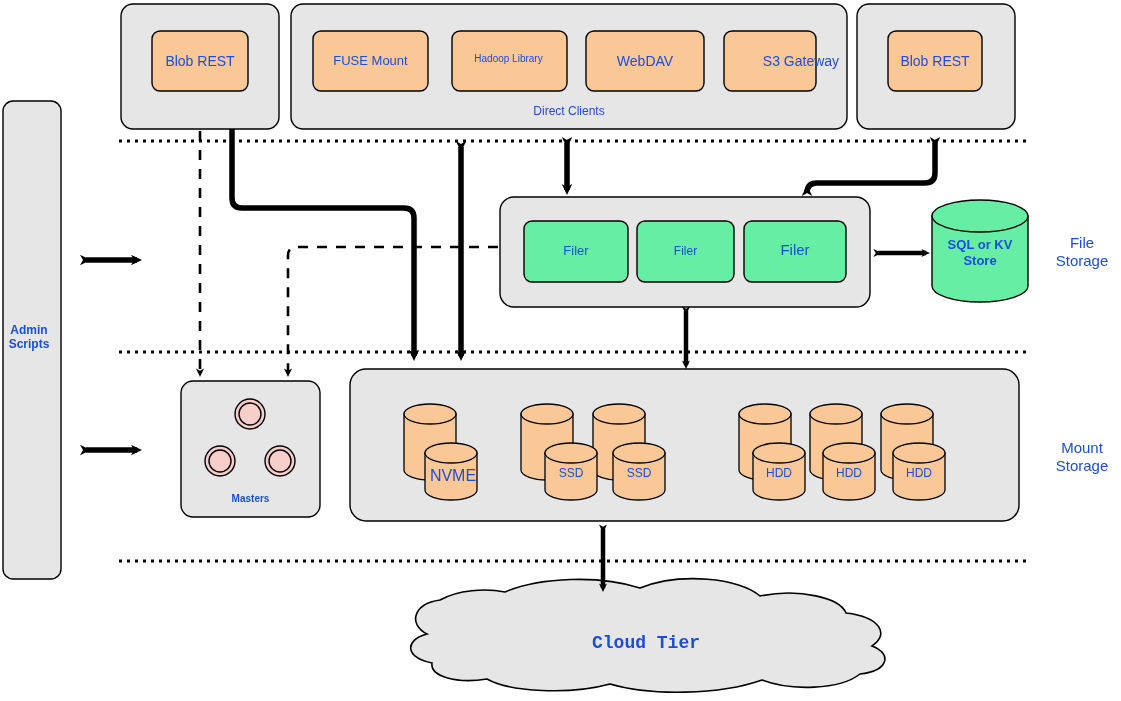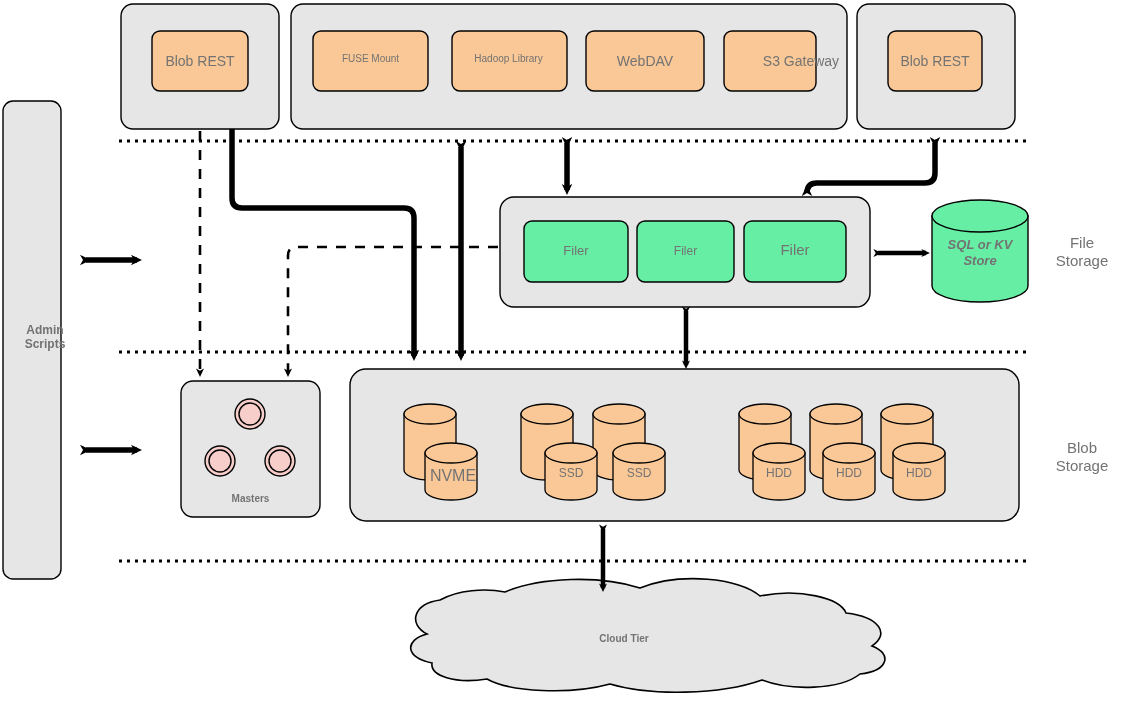--- a/index.html
+++ b/index.html
@@ -1,20 +1,20 @@
 <!DOCTYPE html>
 <html><head>
 <meta charset="utf-8">
 <style>
   html,body{margin:0;padding:0;background:#ffffff;}
   body{width:1121px;height:701px;position:relative;overflow:hidden;
        font-family:"Liberation Sans","DejaVu Sans",sans-serif;}
   #stage{position:absolute;left:0;top:0;width:1121px;height:701px;}
   svg{position:absolute;left:0;top:0;width:1121px;height:701px;}
-  .lbl{position:absolute;text-align:center;color:#737373;line-height:1.2;
+  .lbl{position:absolute;text-align:center;color:#1d4ed8;line-height:1.2;
        white-space:pre-line;pointer-events:none;}
   .b{font-weight:bold;}
 </style>
 </head>
 <body>
 
 <div id="stage">
 
 <svg viewBox="0 0 1121 701">
   <defs>
@@ -157,49 +157,50 @@
 
   <line x1="686" y1="311" x2="686" y2="365" stroke="#000" stroke-width="4.5" marker-start="url(#ahs)" marker-end="url(#ahs)"></line>
 
   <line x1="603" y1="529" x2="603" y2="588" stroke="#000" stroke-width="4.5" marker-start="url(#ahs)" marker-end="url(#ahs)"></line>
 
   <path d="M200,131 L200,373" fill="none" stroke="#000" stroke-width="2.6" stroke-dasharray="10 9" marker-end="url(#ahs)"></path>
 
   <path d="M498,247 L296,247 Q288,247 288,256 L288,373" fill="none" stroke="#000" stroke-width="2.6" stroke-dasharray="10 9" marker-end="url(#ahs)"></path>
 </svg>
 
-<div class="lbl b" style="left:16px;top:323px;width:58px;font-size:12px;">Admin
+<div class="lbl b" style="left:0;top:323px;width:58px;font-size:12px;">Admin
 Scripts</div>
 
 <div class="lbl" style="left:152px;top:53px;width:96px;font-size:14px;">Blob REST</div>
 
-<div class="lbl" style="left:313px;top:53px;width:115px;font-size:10px;">FUSE Mount</div>
+<div class="lbl" style="left:313px;top:53px;width:115px;font-size:13px;">FUSE Mount</div>
 <div class="lbl" style="left:452px;top:53px;width:113px;font-size:10px;">Hadoop Library</div>
 <div class="lbl" style="left:586px;top:53px;width:118px;font-size:14px;">WebDAV</div>
 <div class="lbl" style="left:724px;top:53px;width:92px;font-size:14px;margin-left:31px;">S3 Gateway</div>
+<div class="lbl" style="left:291px;top:104px;width:556px;font-size:12px;">Direct Clients</div>
 
 <div class="lbl" style="left:888px;top:53px;width:94px;font-size:14px;">Blob REST</div>
 
 <div class="lbl" style="left:524px;top:243px;width:104px;font-size:13px;">Filer</div>
 <div class="lbl" style="left:637px;top:244px;width:97px;font-size:12px;">Filer</div>
 <div class="lbl" style="left:744px;top:241px;width:102px;font-size:15px;">Filer</div>
 
-<div class="lbl b" style="left:932px;top:237px;width:96px;font-size:13px;font-style:italic;">SQL or KV
+<div class="lbl b" style="left:932px;top:237px;width:96px;font-size:13px;">SQL or KV
 Store</div>
 
 <div class="lbl" style="left:1043px;top:234px;width:78px;font-size:15px;">File
 Storage</div>
 
 <div class="lbl b" style="left:181px;top:493px;width:139px;font-size:10px;">Masters</div>
 
 <div class="lbl" style="left:425px;top:466px;width:56px;font-size:16px;">NVME</div>
 <div class="lbl" style="left:545px;top:466px;width:52px;font-size:12px;">SSD</div>
 <div class="lbl" style="left:613px;top:466px;width:52px;font-size:12px;">SSD</div>
 <div class="lbl" style="left:753px;top:466px;width:52px;font-size:12px;">HDD</div>
 <div class="lbl" style="left:823px;top:466px;width:52px;font-size:12px;">HDD</div>
 <div class="lbl" style="left:893px;top:466px;width:52px;font-size:12px;">HDD</div>
 
-<div class="lbl" style="left:1043px;top:439px;width:78px;font-size:15px;">Blob
+<div class="lbl" style="left:1043px;top:439px;width:78px;font-size:15px;">Mount
 Storage</div>
 
-<div class="lbl b" style="left:544px;top:633px;width:160px;font-size:10px;">Cloud Tier</div>
+<div class="lbl b" style="left:566px;top:633px;width:160px;font-size:18px;font-family:Liberation Mono, monospace;">Cloud Tier</div>
 
 </div>
 
 </body></html>

